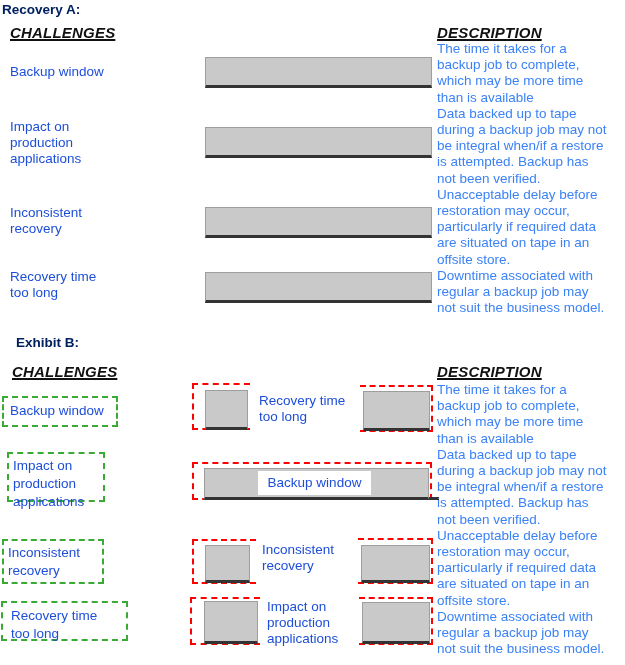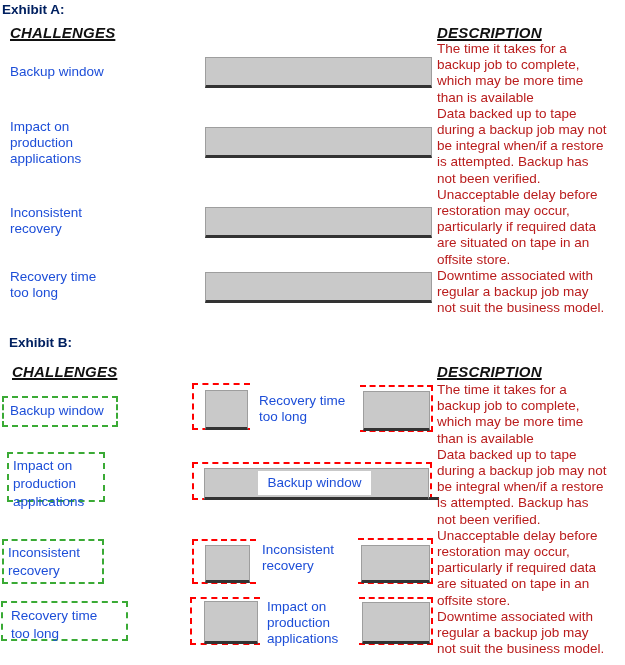--- a/index.html
+++ b/index.html
@@ -9,28 +9,28 @@
   .t{font-size:13.5px;line-height:16.2px;color:#1d4ed8;white-space:pre-line;}
   .title{font-size:13.5px;font-weight:bold;color:#002060;}
   .hdr{font-size:15px;font-weight:bold;font-style:italic;color:#111;
        text-decoration:underline;text-decoration-thickness:2px;letter-spacing:.2px;}
   .bar{background:#c9c9c9;border:1px solid #9e9e9e;border-bottom:3px solid #333;box-sizing:border-box;}
   .gbox{border:2px dashed #3aaa35;box-sizing:border-box;}
   .rfrag{border:2px dashed #ff0000;box-sizing:border-box;}
   .noR{border-right:none;}
   .noL{border-left:none;}
   .wlabel{background:#ffffff;display:flex;align-items:center;justify-content:center;}
-  .descblock{font-size:13.5px;line-height:16.2px;color:#b91c1c;white-space:pre-line;}
+  .descblock{font-size:13.5px;line-height:16.2px;color:#3b82f6;white-space:pre-line;}
 </style>
 </head>
 <body>
 
 <div id="page">
 
-  <div class="abs title" style="left:2px;top:2px">Exhibit A:</div>
+  <div class="abs title" style="left:2px;top:2px">Recovery A:</div>
 
   <div class="abs hdr" style="left:10px;top:24px">CHALLENGES</div>
 
   <div class="abs hdr" style="left:437px;top:24px">DESCRIPTION</div>
 
   <div class="abs t" style="left:10px;top:64px">Backup window</div>
   <div class="abs t" style="left:10px;top:119px">Impact on
 production
 applications</div>
   <div class="abs t" style="left:10px;top:205px">Inconsistent
@@ -56,21 +56,21 @@
     <div class="descblock">Unacceptable delay before
 restoration may occur,
 particularly if required data
 are situated on tape in an
 offsite store.</div>
     <div class="descblock">Downtime associated with
 regular a backup job may
 not suit the business model.</div>
   </div>
 
-  <div class="abs title" style="left:9px;top:335px">Exhibit B:</div>
+  <div class="abs title" style="left:16px;top:335px">Exhibit B:</div>
 
   <div class="abs hdr" style="left:12px;top:363px">CHALLENGES</div>
 
   <div class="abs hdr" style="left:437px;top:363px">DESCRIPTION</div>
 
   <div class="abs gbox" style="left:2px;top:396px;width:116px;height:31px;display:flex;align-items:center;padding-left:6px">
     <span class="t">Backup window</span>
   </div>
   <div class="abs gbox" style="left:7px;top:452px;width:98px;height:50px;padding:2px 4px">
     <span class="t">Impact on

